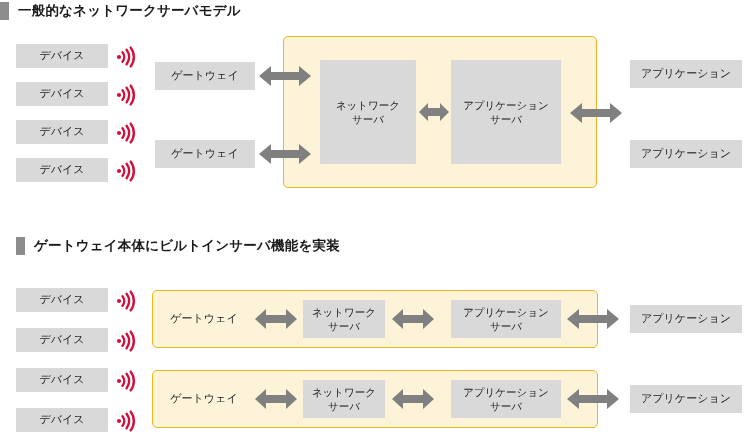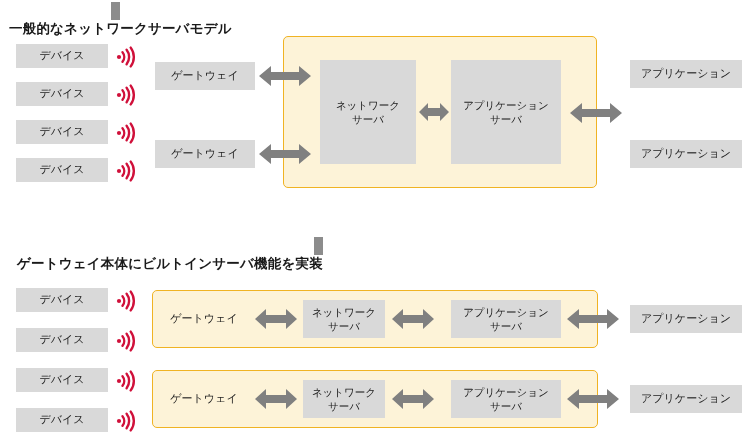--- a/index.html
+++ b/index.html
@@ -19,21 +19,20 @@
     left: 0; top: 0;
     width: 748px;
     height: 434px;
   }
   
   .section-title {
     position: absolute;
     display: flex;
     align-items: center;
     height: 18px;
-    flex-direction: column;
   }
   .title-marker {
     width: 9px;
     height: 18px;
     background: #8c8c8c;
     flex: 0 0 auto;
   }
   .title-text {
     margin-left: 9px;
     font-size: 13.5px;
@@ -183,21 +182,21 @@
 
   <div class="arrow" style="left:570px; top:101px;">
     <svg width="52" height="24" viewBox="0 0 52 24">
       <path d="M0 12 L12 2 L12 8 L40 8 L40 2 L52 12 L40 22 L40 16 L12 16 L12 22 Z" fill="#808080"></path>
     </svg>
   </div>
 
   <div class="gbox" style="left:630px; top:60px; width:112px; height:28px;">アプリケーション</div>
   <div class="gbox" style="left:630px; top:140px; width:112px; height:28px;">アプリケーション</div>
 
-  <div class="section-title" style="left:8px; top:237px;align-items:flex-end;">
+  <div class="section-title" style="left:16px; top:237px;align-items:flex-end;">
     <div class="title-marker"></div>
     <div class="title-text">ゲートウェイ本体にビルトインサーバ機能を実装</div>
   </div>
 
   <div class="gbox" style="left:16px; top:288px; width:92px; height:24px;">デバイス</div>
   <div class="gbox" style="left:16px; top:328px; width:92px; height:24px;">デバイス</div>
   <div class="gbox" style="left:16px; top:368px; width:92px; height:24px;">デバイス</div>
   <div class="gbox" style="left:16px; top:408px; width:92px; height:24px;">デバイス</div>
 
   <div class="wifi" style="left:115px; top:290px;">

